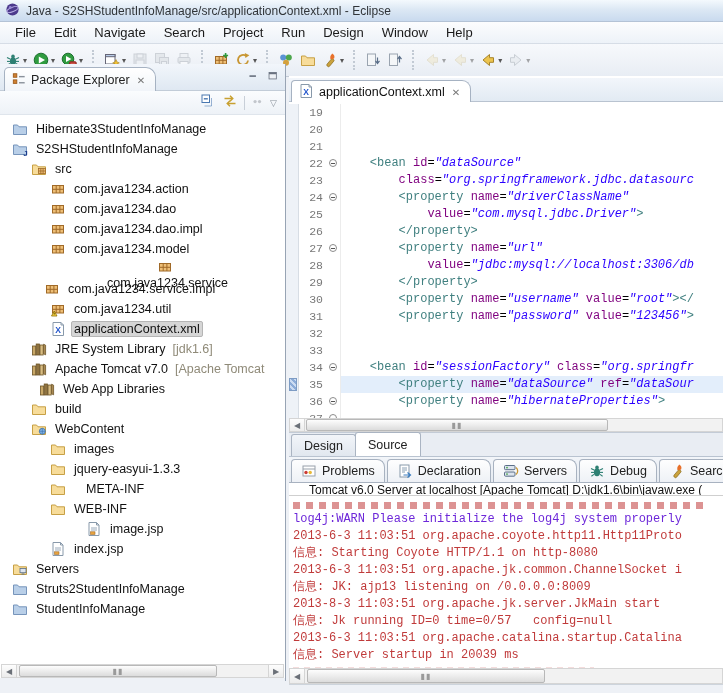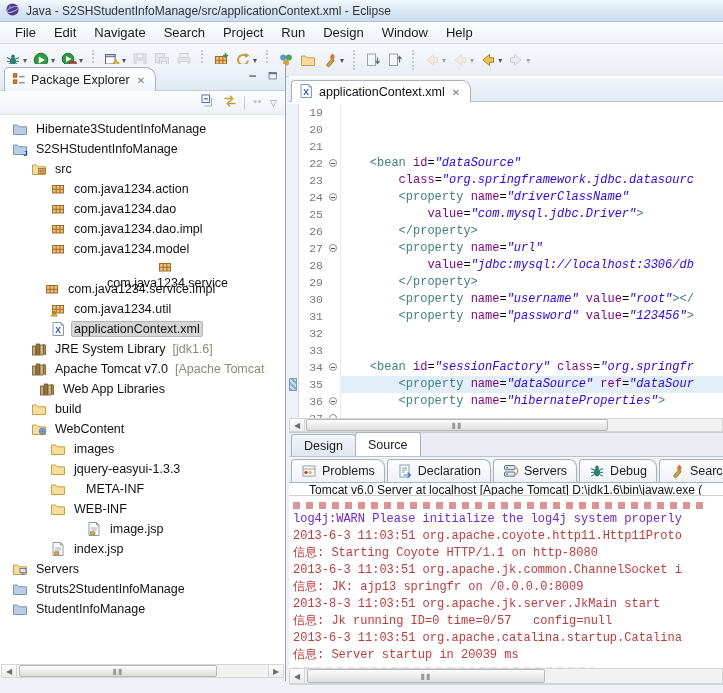--- a/index.html
+++ b/index.html
@@ -688,21 +688,21 @@
   <div class="abs console-header">
     <span>Tomcat v6.0 Server at localhost [Apache Tomcat] D:\jdk1.6\bin\javaw.exe (</span>
   </div>
 
   <div class="abs console-body" id="cbody">
       <div class="conline stderr partial-top"></div>
       <div class="conline stdout">log4j:WARN Please initialize the log4j system properly</div>
       <div class="conline stderr">2013-6-3 11:03:51 org.apache.coyote.http11.Http11Proto</div>
       <div class="conline stderr">信息: Starting Coyote HTTP/1.1 on http-8080</div>
       <div class="conline stderr">2013-6-3 11:03:51 org.apache.jk.common.ChannelSocket i</div>
-      <div class="conline stderr">信息: JK: ajp13 springfr on /0.0.0.0:8009</div>
+      <div class="conline stderr">信息: JK: ajp13 listening on /0.0.0.0:8009</div>
       <div class="conline stderr">2013-8-3 11:03:51 org.apache.jk.server.JkMain start</div>
       <div class="conline stderr">信息: Jk running ID=0 time=0/57   config=null</div>
       <div class="conline stderr">2013-6-3 11:03:51 org.apache.catalina.startup.Catalina</div>
       <div class="conline stderr">信息: Server startup in 20039 ms</div>
       <div class="conline stderr partial-bottom"></div>
     </div>
 
   <div class="abs hscroll console-hscroll">
     <span class="sb-arrow">◀</span>
     <div class="sb-thumb" style="width:236px;margin-left:2px;">▮▮</div>

